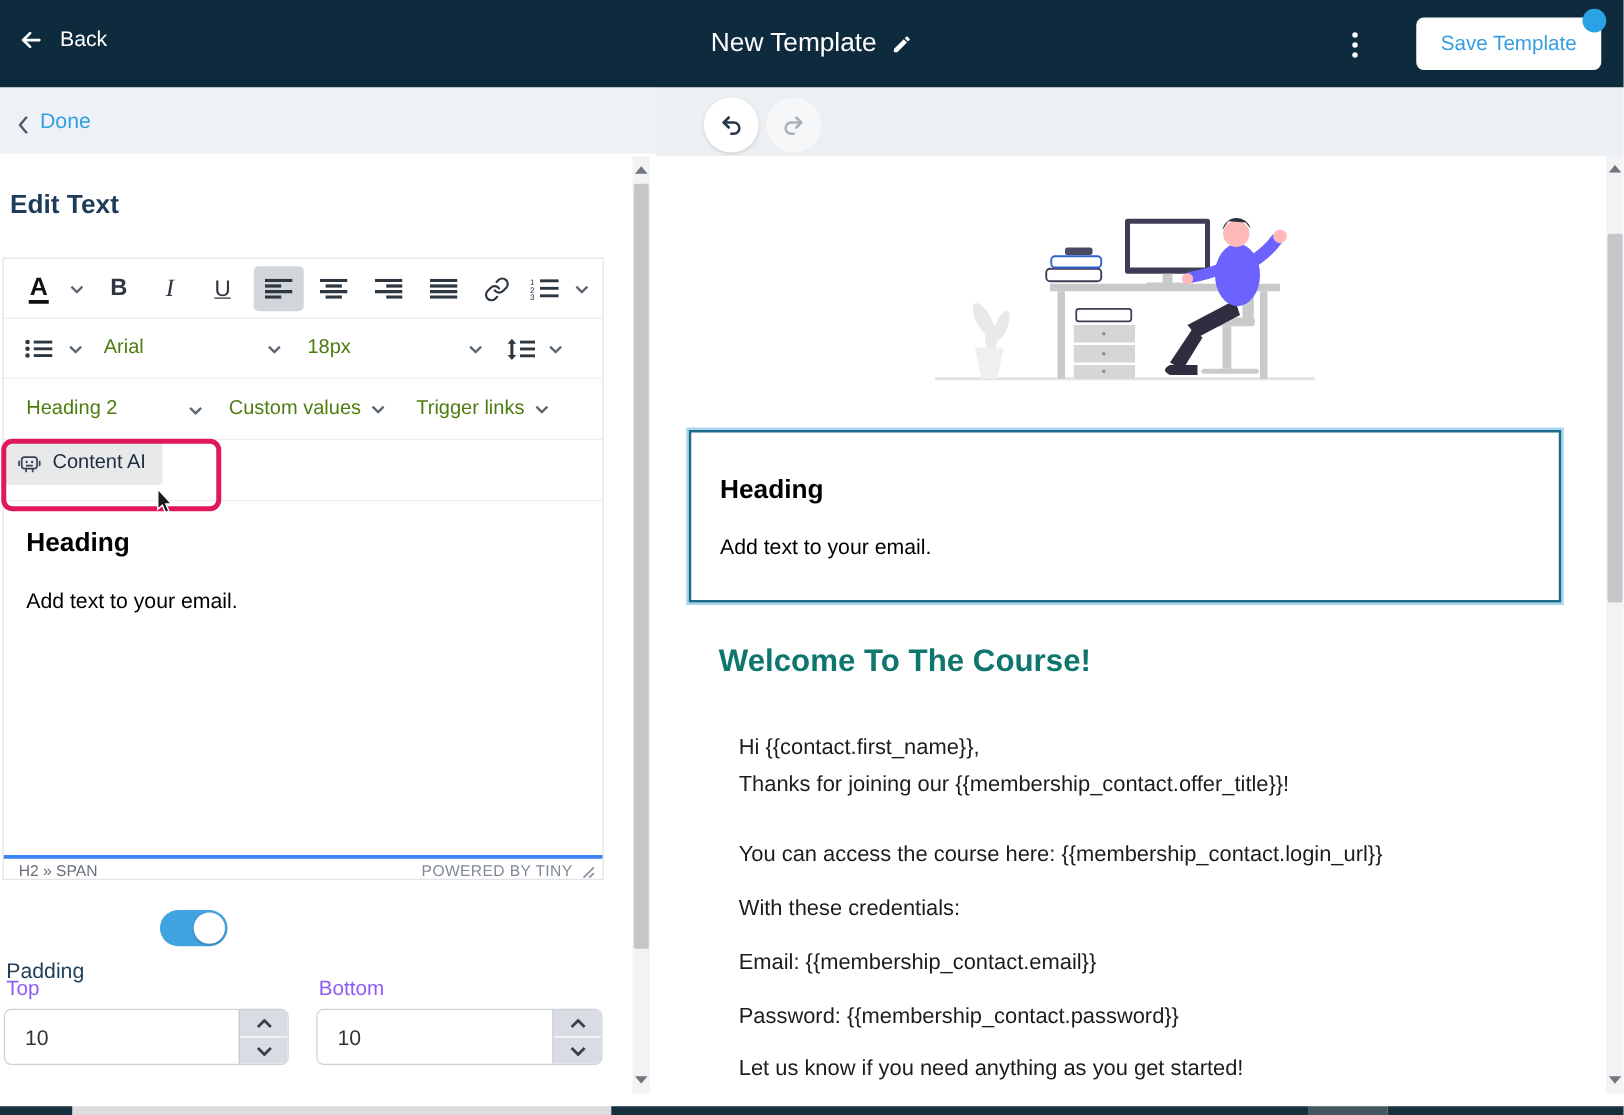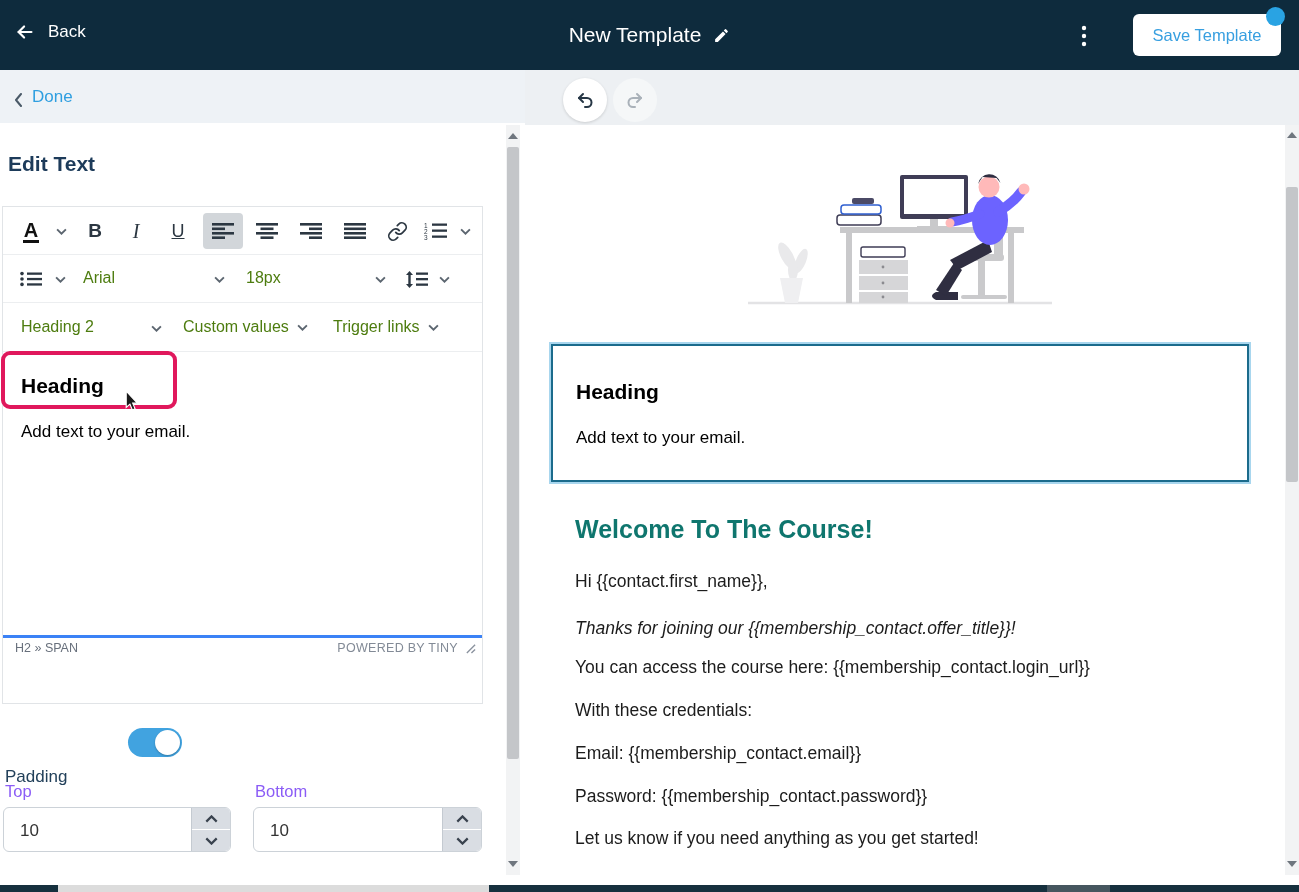--- a/index.html
+++ b/index.html
@@ -63,21 +63,21 @@
   .rp-head{left:525px;top:70px;width:774px;height:55px;background:#edf0f3;}
   .circlebtn{position:absolute;width:44px;height:44px;border-radius:50%;display:flex;align-items:center;justify-content:center;cursor:pointer;}
   .undo{left:563px;top:78px;background:#fff;box-shadow:0 1px 3px rgba(0,0,0,.15);}
   .redo{left:613px;top:78px;background:#f5f7f8;}
   .canvas{left:525px;top:125px;width:760px;height:760px;background:#fff;}
   .sel-block{left:551px;top:344px;width:698px;height:138px;background:#fff;border:2px solid #1b6b8c;
              box-shadow:0 0 0 2px rgba(61,165,217,.45);box-sizing:border-box;cursor:pointer;}
   .sel-h{position:absolute;left:23px;top:34px;font-size:21px;font-weight:700;color:#000;}
   .sel-p{position:absolute;left:23px;top:82px;font-size:17px;color:#000;}
   .em-title{left:575px;top:515px;font-size:25px;font-weight:700;color:#0f766e;}
-  .em-p{position:absolute;left:575px;margin:0;font-size:17.5px;color:#1c1c1c;}
+  .em-p{position:absolute;left:575px;margin:16px;font-size:17.5px;color:#1c1c1c;}
 
   
   .bseg{position:absolute;top:885px;height:7px;}
 </style>
 </head>
 <body>
 
 <div class="abs topbar"></div>
 
 <div class="abs back">
@@ -267,20 +267,35 @@
         </svg>
     </div>
     <div class="tbtxt" style="left:330px;top:15px;">
       <span>Trigger links</span>
       <svg class="chev" viewBox="0 0 10 6">
           <polyline points="1,1 5,5 9,1"></polyline>
         </svg>
     </div>
   </div>
 
+  <div class="tb-row" style="height:49px;">
+    <button class="ai-btn">
+      <span style="display:flex;">
+        <svg width="21" height="21" viewBox="0 0 24 24" fill="none" stroke="#3a4654" stroke-width="1.6" stroke-linecap="round">
+            <rect x="5" y="6.5" width="14" height="10.5" rx="2.5"></rect>
+            <circle cx="9.5" cy="11" r="1.1" fill="#3a4654" stroke="none"></circle>
+            <circle cx="14.5" cy="11" r="1.1" fill="#3a4654" stroke="none"></circle>
+            <path d="M9.5 14.2h5"></path>
+            <path d="M9 17v2.6M15 17v2.6"></path>
+            <path d="M2.6 10.5v3.5M21.4 10.5v3.5"></path>
+          </svg>
+      </span>
+      <span>Content AI</span>
+    </button>
+  </div>
 
   <div class="ed-area">
     <div class="ed-h">Heading</div>
     <div class="ed-p">Add text to your email.</div>
   </div>
 
   <div class="statusbar">
     <span class="st-left">H2 » SPAN</span>
     <span class="st-right">POWERED BY TINY</span>
     <span style="position:absolute;right:6px;top:5px;">
@@ -412,21 +427,21 @@
 </svg>
 </div>
 
 <div class="abs sel-block">
   <div class="sel-h">Heading</div>
   <div class="sel-p">Add text to your email.</div>
 </div>
 
 <div class="abs em-title">Welcome To The Course!</div>
 <p class="abs em-p" style="top:571px;">Hi {{contact.first_name}},</p>
-<p class="abs em-p" style="top:618px;font-style:italic;">Thanks for joining our {{membership_contact.offer_title}}!</p>
+<p class="abs em-p" style="top:601px;">Thanks for joining our {{membership_contact.offer_title}}!</p>
 <p class="abs em-p" style="top:657px;">You can access the course here: {{membership_contact.login_url}}</p>
 <p class="abs em-p" style="top:700px;">With these credentials:</p>
 <p class="abs em-p" style="top:743px;">Email: {{membership_contact.email}}</p>
 <p class="abs em-p" style="top:786px;">Password: {{membership_contact.password}}</p>
 <p class="abs em-p" style="top:828px;">Let us know if you need anything as you get started!</p>
 
 <div class="abs vtrack" style="left:1285px;top:125px;width:14px;height:750px;">
   <div class="tri-up" style="position:absolute;left:2px;top:7px;"></div>
   <div class="vthumb" style="left:1px;top:62px;width:12px;height:295px;"></div>
   <div class="tri-dn" style="position:absolute;left:2px;bottom:8px;"></div>

